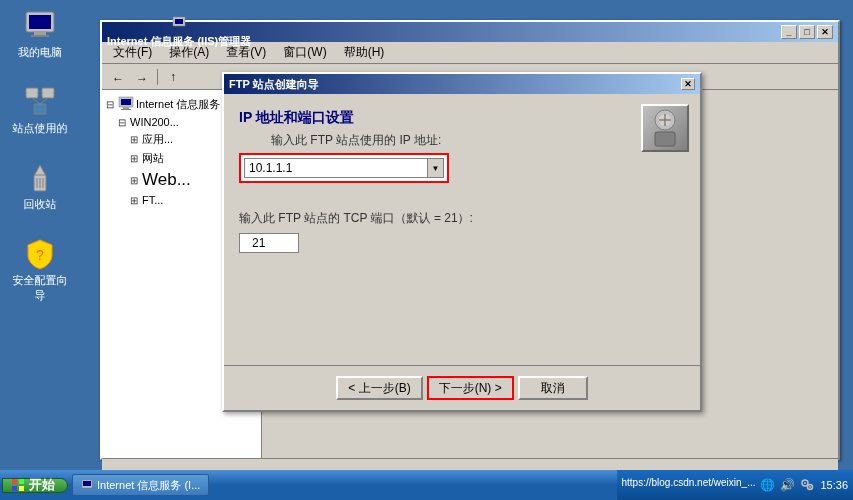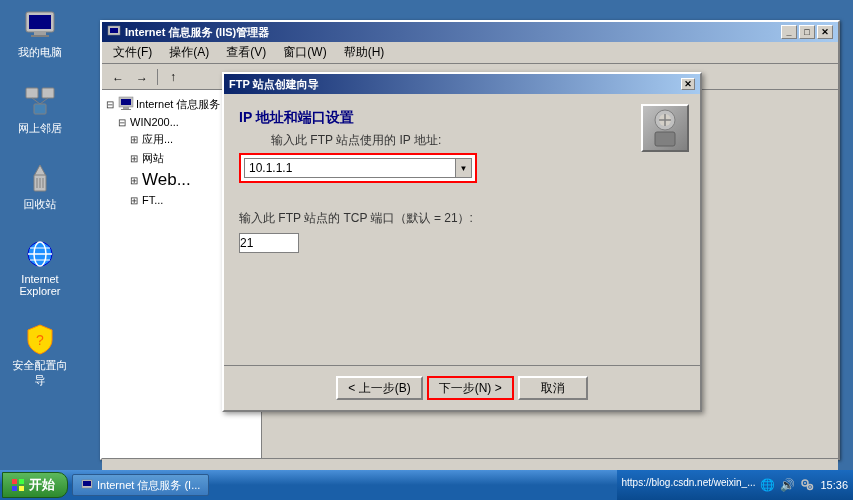--- a/index.html
+++ b/index.html
@@ -68,21 +68,21 @@
       background: linear-gradient(to right, #0a246a, #a6caf0);
       height: 20px;
       display: flex;
       align-items: center;
       padding: 0 5px;
       color: white;
       font-size: 11px;
       font-weight: bold;
       justify-content: space-between;
     }
-    .iis-titlebar-title { display: flex; align-items: center; gap: 4px; }
+    .iis-titlebar-title { display: flex; align-items: center; gap: 4px; flex-direction: column; }
     .iis-titlebar-controls { display: flex; gap: 2px; }
     .win-btn {
       width: 16px;
       height: 14px;
       background: #d4d0c8;
       border: 1px solid #fff;
       border-right-color: #808080;
       border-bottom-color: #808080;
       display: flex;
       align-items: center;
@@ -262,21 +262,21 @@
       display: inline-block;
       margin-bottom: 12px;
       background: #fff;
     }
 
     .ip-dropdown {
       display: flex;
       align-items: center;
       background: #fff;
       border: 1px solid #808080;
-      width: 228px;
+      width: 200px;
     }
     .ip-dropdown input {
       flex: 1;
       border: none;
       outline: none;
       padding: 2px 4px;
       font-size: 12px;
       background: #fff;
     }
     .dropdown-btn {
@@ -293,21 +293,21 @@
 
     .tcp-label {
       font-size: 12px;
       margin-bottom: 6px;
       color: #333;
     }
 
     .tcp-input {
       border: 1px solid #808080;
       background: #fff;
-      padding: 2px 0;
+      padding: 2px 12px;
       width: 60px;
       font-size: 12px;
       outline: none;
     }
 
     
     .dialog-footer {
       position: absolute;
       bottom: 0;
       left: 0;
@@ -368,21 +368,21 @@
       left: 0;
       right: 0;
       height: 30px;
       background: linear-gradient(to bottom, #4a90d9 0%, #1a5fa8 50%, #1a5fa8 100%);
       display: flex;
       align-items: center;
       z-index: 100;
     }
 
     .start-btn {
-      height: 26px;
+      height: 15px;
       background: linear-gradient(to bottom, #5cb85c 0%, #2d8a2d 100%);
       border: 1px solid #1a5a1a;
       border-radius: 0 10px 10px 0;
       padding: 0 12px 0 8px;
       color: white;
       font-size: 13px;
       font-weight: bold;
       display: flex;
       align-items: center;
       gap: 4px;
@@ -482,48 +482,36 @@
     <div class="desktop-icon">
       <div class="icon-img">
         <svg width="32" height="32" viewBox="0 0 32 32">
           <rect x="2" y="2" width="12" height="10" rx="1" fill="#c0c0c0" stroke="#808080" stroke-width="1"></rect>
           <rect x="18" y="2" width="12" height="10" rx="1" fill="#c0c0c0" stroke="#808080" stroke-width="1"></rect>
           <rect x="10" y="18" width="12" height="10" rx="1" fill="#4682b4" stroke="#808080" stroke-width="1"></rect>
           <line x1="8" y1="12" x2="16" y2="18" stroke="#808080" stroke-width="1"></line>
           <line x1="24" y1="12" x2="16" y2="18" stroke="#808080" stroke-width="1"></line>
         </svg>
       </div>
-      <span>网上邻居</span>
+      <span>站点使用的</span>
     </div>
 
     <div class="desktop-icon">
       <div class="icon-img">
         <svg width="32" height="32" viewBox="0 0 32 32">
           <polygon points="16,3 22,14 10,14" fill="#c0c0c0" stroke="#808080" stroke-width="1"></polygon>
           <rect x="10" y="13" width="12" height="16" rx="1" fill="#c0c0c0" stroke="#808080" stroke-width="1"></rect>
           <line x1="13" y1="16" x2="13" y2="26" stroke="#808080" stroke-width="1"></line>
           <line x1="16" y1="16" x2="16" y2="26" stroke="#808080" stroke-width="1"></line>
           <line x1="19" y1="16" x2="19" y2="26" stroke="#808080" stroke-width="1"></line>
         </svg>
       </div>
       <span>回收站</span>
     </div>
 
-    <div class="desktop-icon">
-      <div class="icon-img">
-        <svg width="32" height="32" viewBox="0 0 32 32">
-          <circle cx="16" cy="16" r="12" fill="#1e90ff" stroke="#0000cd" stroke-width="1"></circle>
-          <ellipse cx="16" cy="16" rx="6" ry="12" fill="none" stroke="white" stroke-width="1.5"></ellipse>
-          <line x1="4" y1="16" x2="28" y2="16" stroke="white" stroke-width="1.5"></line>
-          <line x1="6" y1="10" x2="26" y2="10" stroke="white" stroke-width="1"></line>
-          <line x1="6" y1="22" x2="26" y2="22" stroke="white" stroke-width="1"></line>
-        </svg>
-      </div>
-      <span>Internet Explorer</span>
-    </div>
 
     <div class="desktop-icon">
       <div class="icon-img">
         <svg width="32" height="32" viewBox="0 0 32 32">
           <path d="M16 2 L28 7 L28 17 C28 24 22 29 16 31 C10 29 4 24 4 17 L4 7 Z" fill="#ffd700" stroke="#ff8c00" stroke-width="1"></path>
           <text x="16" y="22" text-anchor="middle" font-size="14" fill="#ff6600">?</text>
         </svg>
       </div>
       <span>安全配置向导</span>
     </div>

